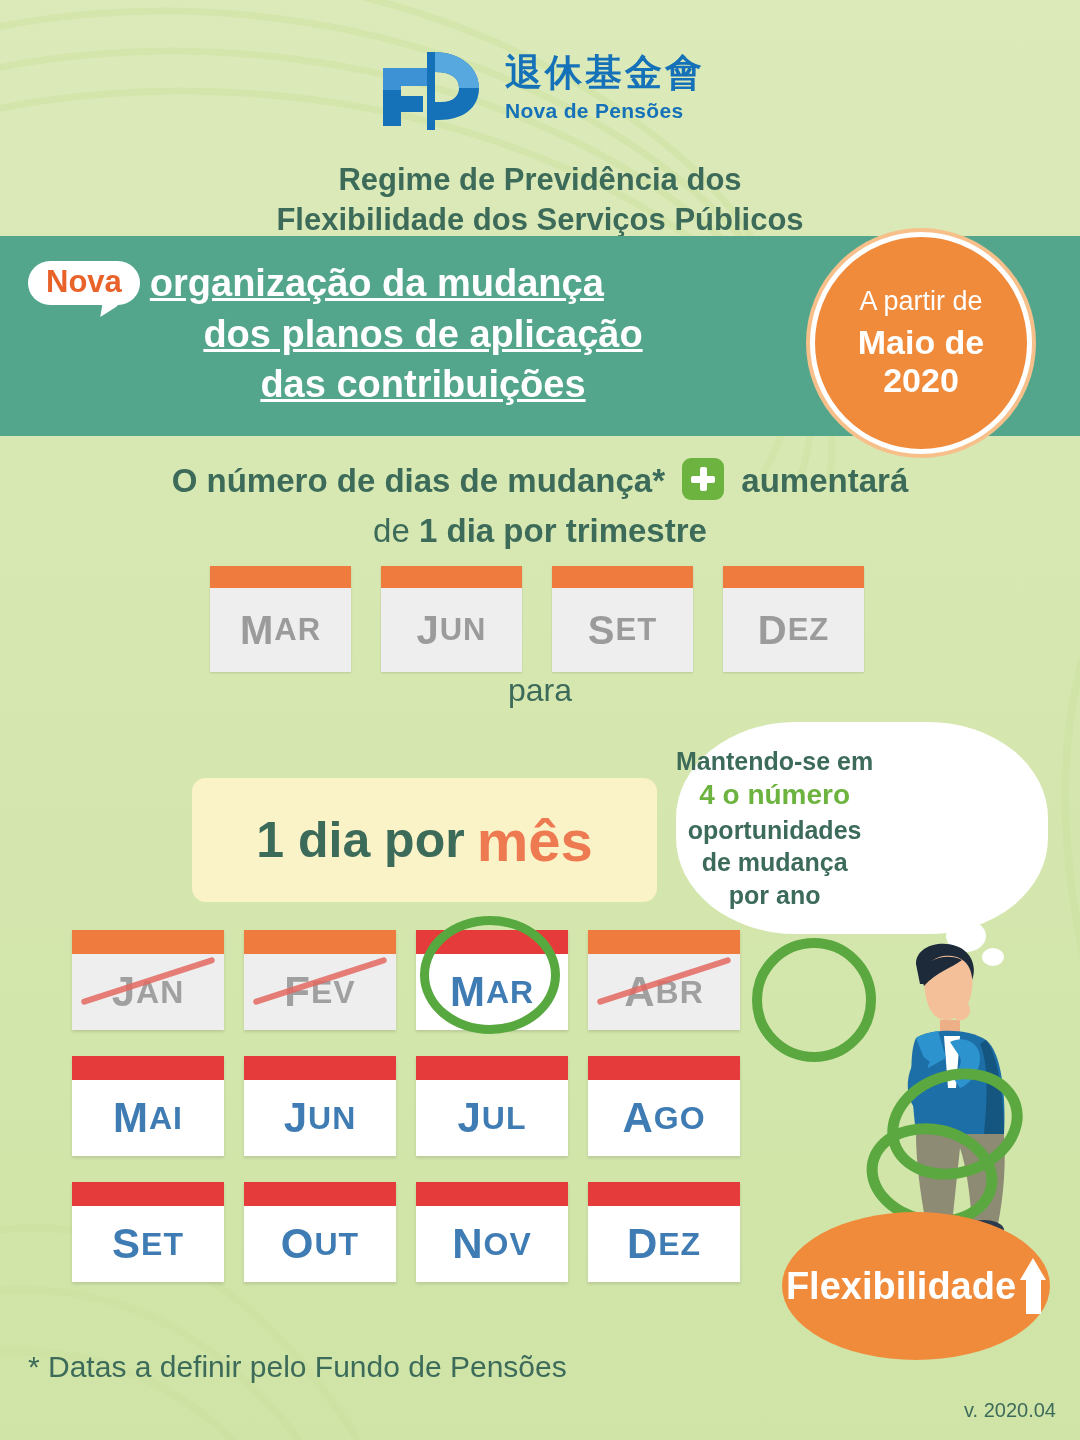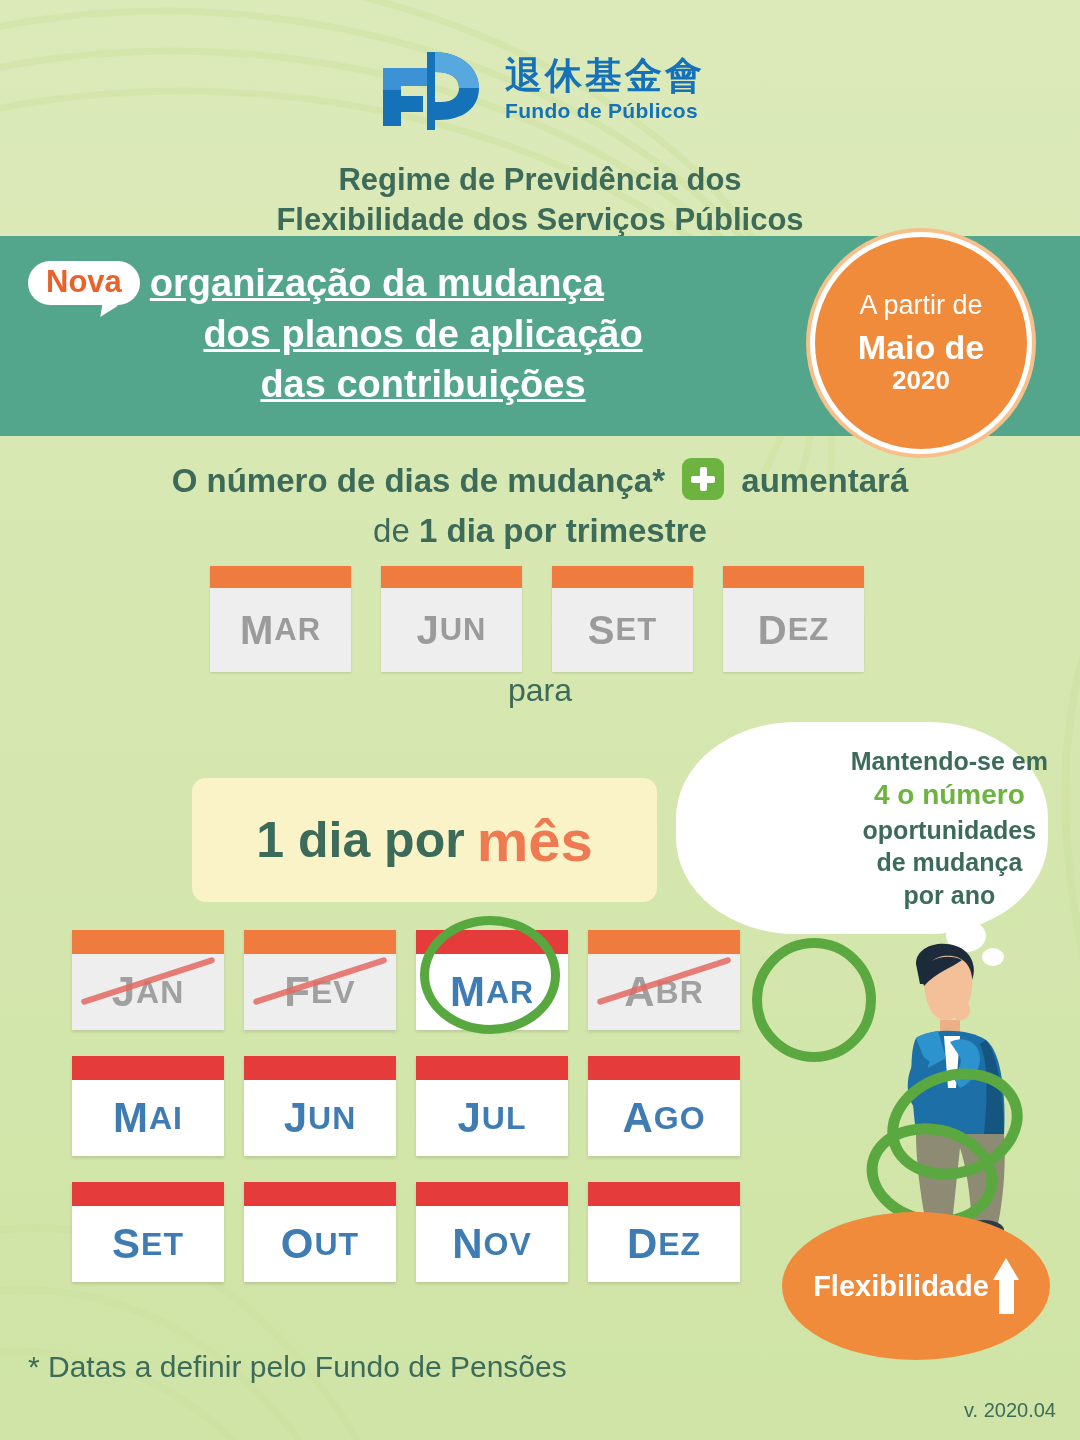--- a/index.html
+++ b/index.html
@@ -67,21 +67,21 @@
     display: flex;
     flex-direction: column;
     justify-content: center;
     line-height: 1;
   }
   .logo-cn {
     font-size: 37px;
     font-weight: bold;
     color: #1571b8;
     letter-spacing: 3px;
-    font-family: Liberation Serif, serif;
+    font-family: Liberation Mono, monospace;
   }
   .logo-pt {
     font-size: 21px;
     font-weight: bold;
     color: #1571b8;
     margin-top: 6px;
     letter-spacing: .3px;
   }
 
   .subtitle {
@@ -159,21 +159,21 @@
     display: flex;
     flex-direction: column;
     align-items: center;
     justify-content: center;
     color: #ffffff;
     text-align: center;
     line-height: 1.1;
   }
   .circle-badge .l1 { font-size: 27px; }
   .circle-badge .l2 { font-size: 34px; font-weight: bold; margin-top: 8px; }
-  .circle-badge .l3 { font-size: 26px; font-weight: bold; }
+  .circle-badge .l3 { font-size: 34px; font-weight: bold; }
 
   
   .stmt {
     position: absolute;
     top: 456px;
     width: 100%;
     text-align: center;
     color: #3d6b5a;
     font-size: 33px;
     font-weight: bold;
@@ -256,21 +256,21 @@
   .bubble {
     position: absolute;
     top: 722px;
     left: 676px;
     width: 372px;
     height: 212px;
     background: #ffffff;
     border-radius: 120px/96px;
     display: flex;
     align-items: center;
-    justify-content: flex-end;
+    justify-content: flex-start;
     text-align: center;
     color: #3d6b5a;
     font-size: 25px;
     font-weight: bold;
     line-height: 1.3;
     box-shadow: 0 0 0 0 #fff;
   }
   .bubble .big { color: #6cb33f; font-size: 28px; }
   .bub-dot1 {
     position: absolute;
@@ -386,21 +386,21 @@
     height: 148px;
     background: #f08b3c;
     border-radius: 50%;
     display: flex;
     align-items: center;
     justify-content: center;
     gap: 4px;
   }
   .flex-badge .txt {
     color: #ffffff;
-    font-size: 29px;
+    font-size: 38px;
     font-weight: bold;
   }
   .arrow-up {
     width: 26px;
     height: 56px;
     position: relative;
   }
   .arrow-up .stem {
     position: absolute;
     left: 6px;
@@ -461,21 +461,21 @@
   <div class="logo-row">
     <svg class="logo-mark" viewBox="0 0 120 86">
       <path d="M8 22 L52 22 L52 40 L26 40 L26 50 L48 50 L48 66 L26 66 L26 80 L8 80 Z" fill="#1571b8"></path>
       <path d="M8 22 L52 22 L52 40 L26 40 L26 44 L8 44 Z" fill="#3d92d6"></path>
       <path d="M58 6 C 86 6 104 22 104 42 C 104 62 88 74 64 74 L56 74 L56 56 L66 56 C 78 56 84 50 84 42 C 84 32 76 26 60 26 Z" fill="#1571b8"></path>
       <path d="M58 6 C 86 6 104 22 104 42 L84 42 C 84 32 76 26 60 26 Z" fill="#58a8e0"></path>
       <rect x="52" y="6" width="8" height="78" fill="#1571b8"></rect>
     </svg>
     <div class="logo-text">
       <div class="logo-cn">退休基金會</div>
-      <div class="logo-pt">Fundo de Públicos</div>
+      <div class="logo-pt">Nova de Pensões</div>
     </div>
   </div>
 
   <div class="subtitle">
     <div>Regime de Previdência dos</div>
     <div>Flexibilidade dos Serviços Públicos</div>
   </div>
 
   <div class="banner">
     <div class="banner-text">

